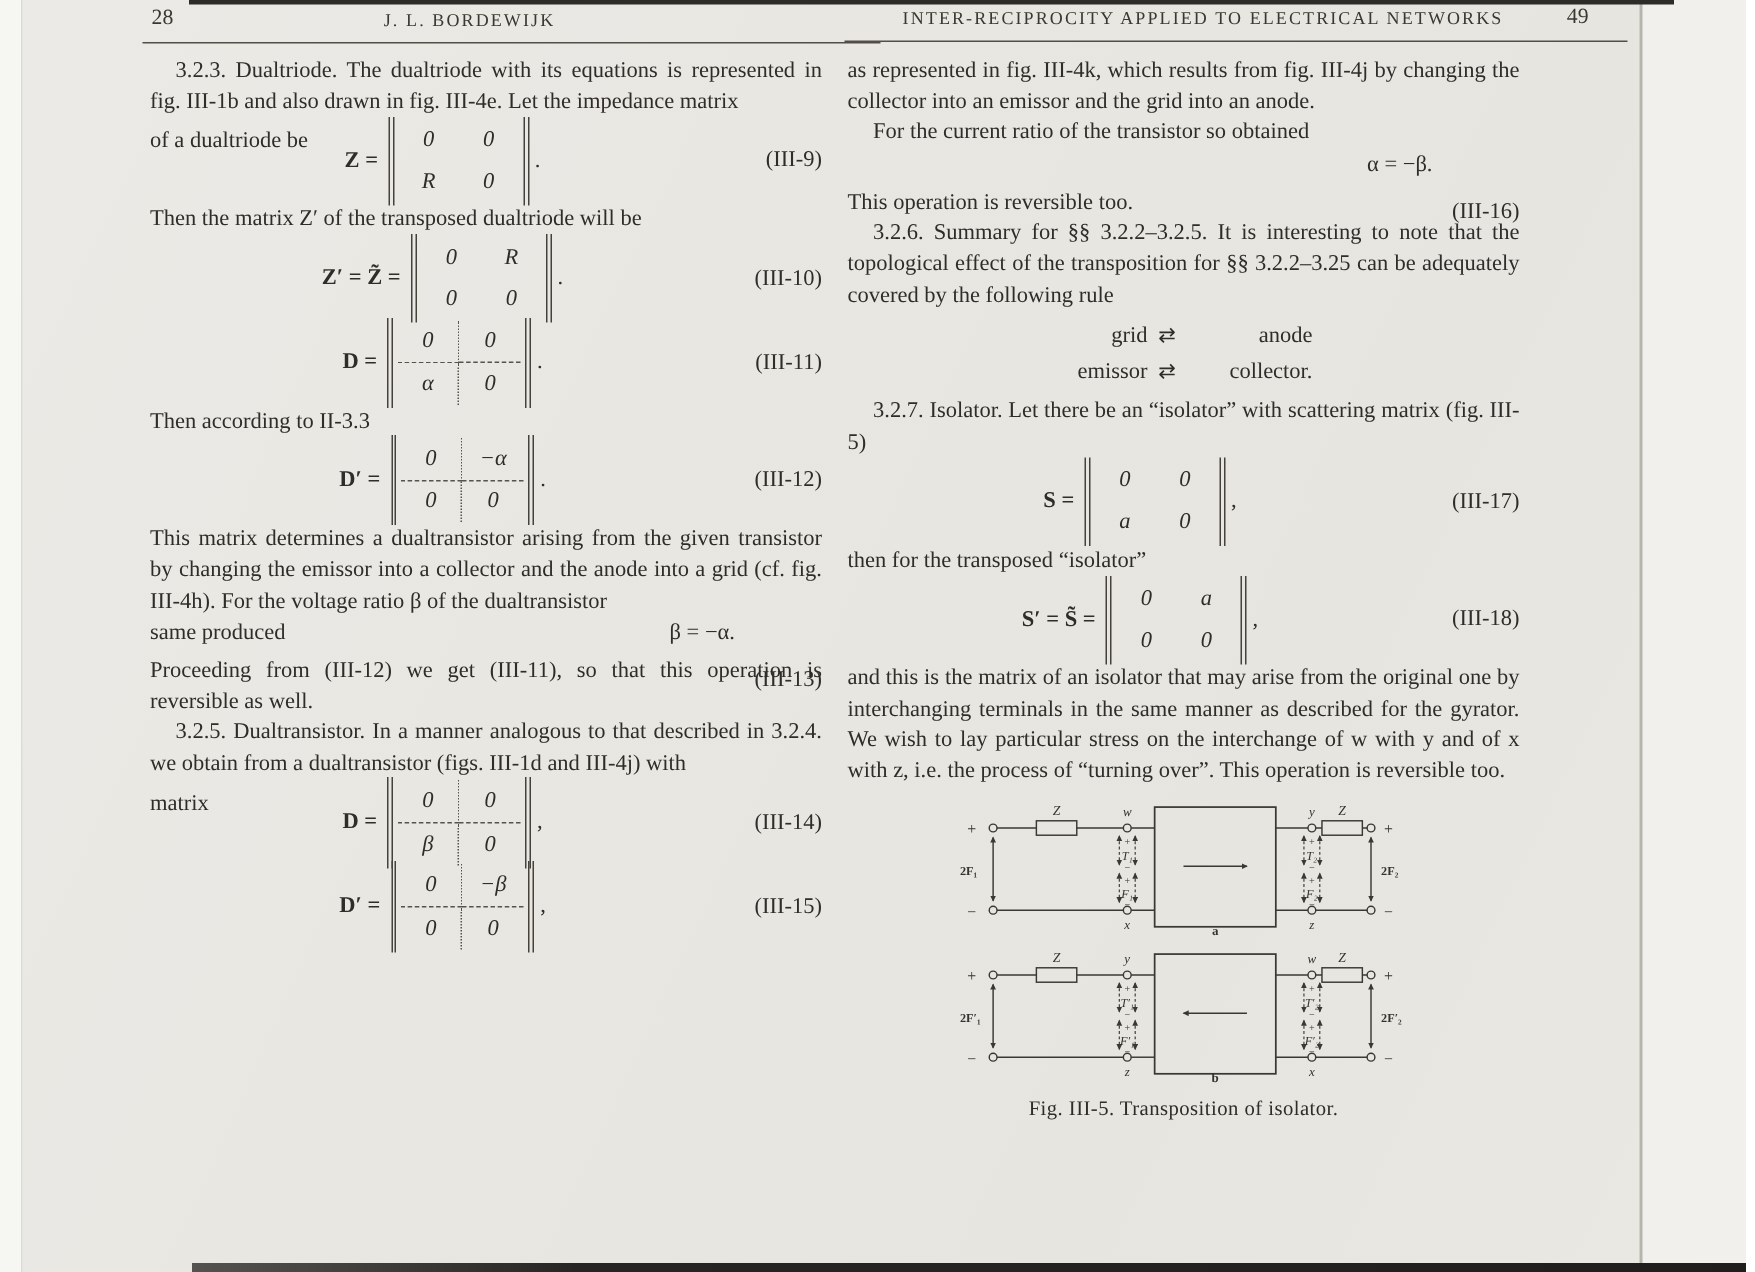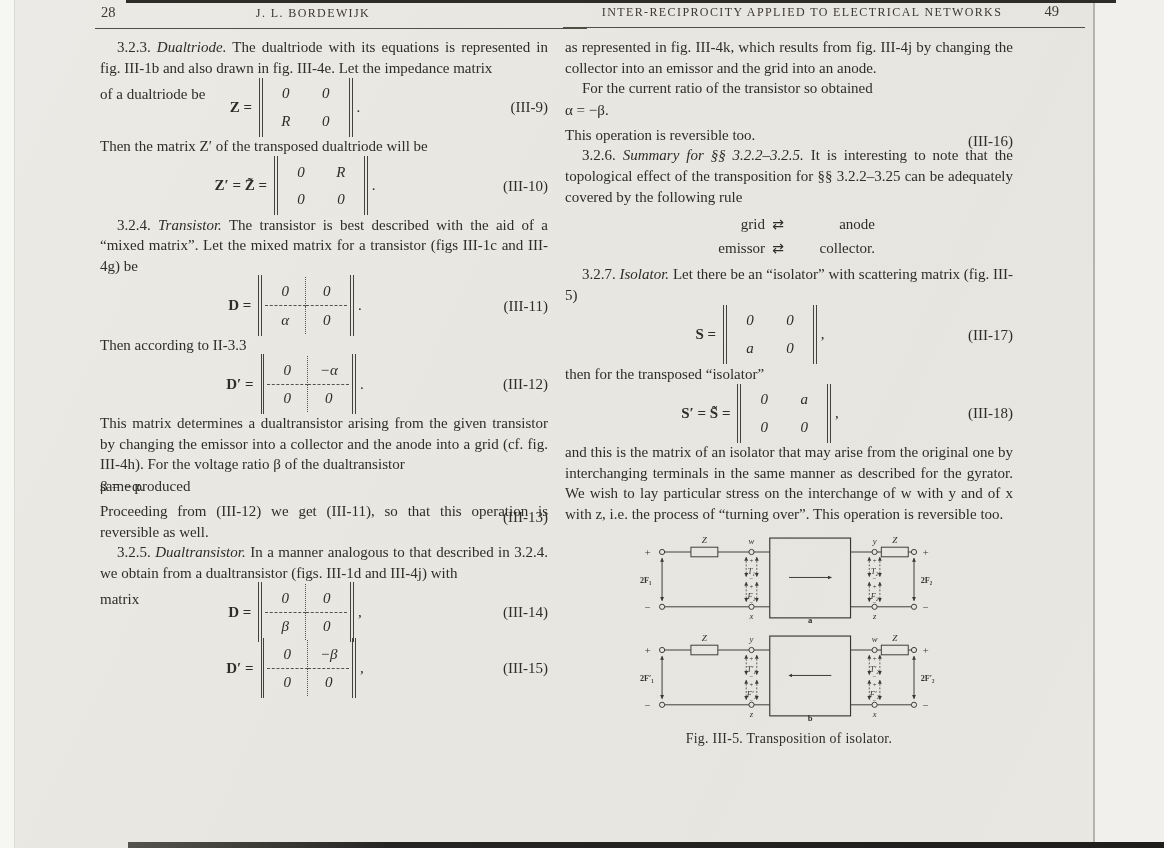--- a/index.html
+++ b/index.html
@@ -23,38 +23,38 @@
   .pageno{position:absolute;top:-2px;font-size:14.5px;letter-spacing:0;}
   .hdr-left .pageno{left:6px;}
   .hdr-right .pageno{right:26px;}
   
   .col{position:absolute;top:37px;width:448px;font-size:15px;line-height:20.6px;text-align:justify;}
   .col-left{left:100px;}
   .col-right{left:565px;}
   p{margin:0;}
   .indent{text-indent:17px;}
   .lead{font-style:normal;}
-  .ititle{font-style:italic;margin-top:48px;}
+  .ititle{margin-top:48px;}
   
   .eq{position:relative;min-height:54px;margin:2px 0;}
   .eq .eq-pre{position:absolute;left:0;top:4px;}
   .eq .eq-body{position:absolute;left:0;right:58px;top:0;bottom:0;display:flex;justify-content:center;align-items:center;gap:7px;}
   .eq .eq-num{position:absolute;right:0;top:50%;transform:translateY(-50%);}
   .eq-lhs{font-weight:bold;}
   .mx{display:inline-flex;align-items:stretch;}
   .mx .vbar{width:1.8px;border-left:1.2px solid #45423b;border-right:1.2px solid #45423b;margin:-2px 0;}
   .mx .grid{display:grid;grid-template-columns:1fr 1fr;padding:0 3px;}
   .mx .cell{min-width:22px;padding:3.5px 9px;text-align:center;font-style:italic;}
   .mx.dashed .cell.r0{border-bottom:1.1px dashed #56534b;}
   .mx.dashed .cell.c0{border-right:1.1px dotted #56534b;}
   .eq-trail{margin-left:-3px;}
   
   .eqline{position:relative;height:22px;margin:1px 0 3px 0;}
   .eqline .eq-pre{position:absolute;left:0;top:0;}
-  .eqline .eq-body{position:absolute;left:0;right:58px;text-align:left;}
+  .eqline .eq-body{position:absolute;left:0;right:58px;text-align:right;}
   .eqline .eq-num{position:absolute;right:0;top:0;margin-top:31px;}
   
   .rulepair{display:flex;flex-direction:column;align-items:center;gap:3px;margin:7px 0 6px 0;}
   .rulepair .row{display:grid;grid-template-columns:62px 26px 84px;align-items:center;}
   .rulepair .w-left{text-align:right;}
   .rulepair .arrow{font-family:"DejaVu Sans",sans-serif;font-size:14px;text-align:center;}
   
   .figure{margin-top:5px;display:flex;flex-direction:column;align-items:center;gap:4px;}
   .figure svg{display:block;}
   .figcaption{font-size:13.8px;margin-top:3px;letter-spacing:.3px;}
@@ -122,25 +122,20 @@
               <span class="cell r1 c1">0</span>
             </span>
             <span class="vbar"></span>
           </span>
         <span class="eq-trail">.</span>
       </span>
       <span class="eq-num">(III-10)</span>
     </div>
 
 
-    <p class="indent">
-      <span class="lead">3.2.4.</span>
-      <span class="ititle">Transistor.</span>
-      <span>The transistor is best described with the aid of a “mixed matrix”. Let the mixed matrix for a transistor (figs III-1c and III-4g) be</span>
-    </p>
 
     <div class="eq">
       <span class="eq-body">
         <span class="eq-lhs">D =</span>
         <span class="mx dashed">
             <span class="vbar"></span>
             <span class="grid">
               <span class="cell r0 c0">0</span>
               <span class="cell r0 c1">0</span>
               <span class="cell r1 c0">α</span>

